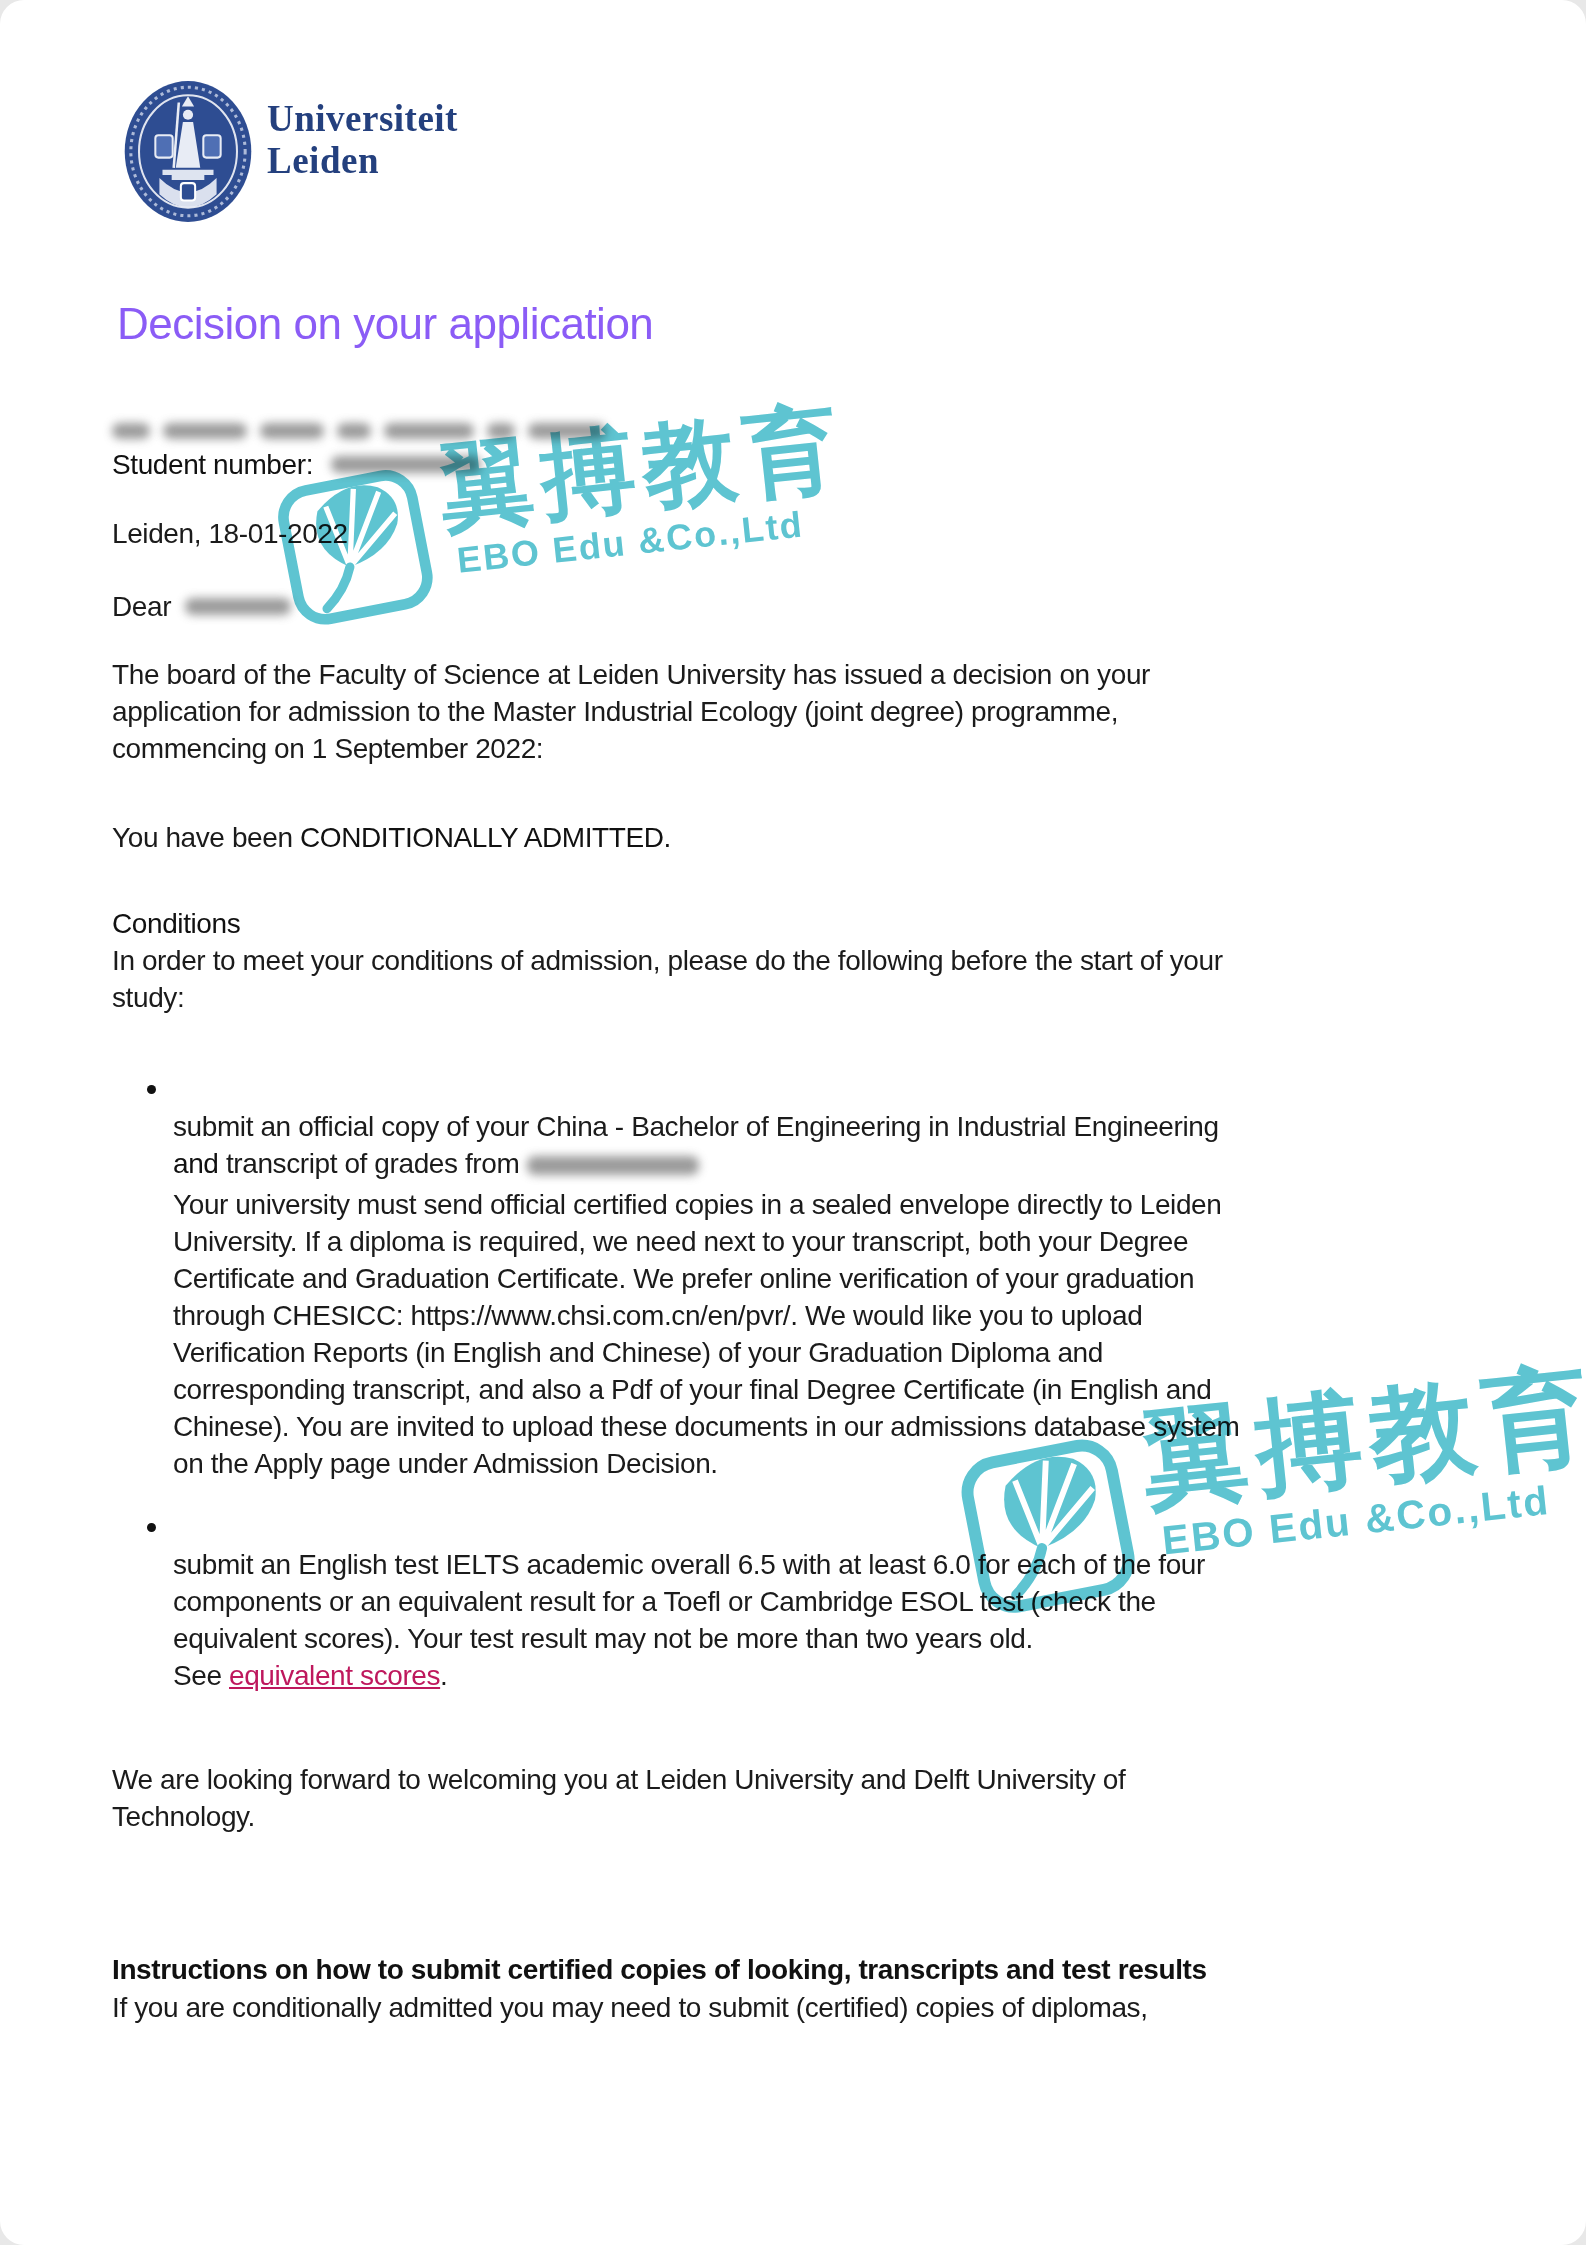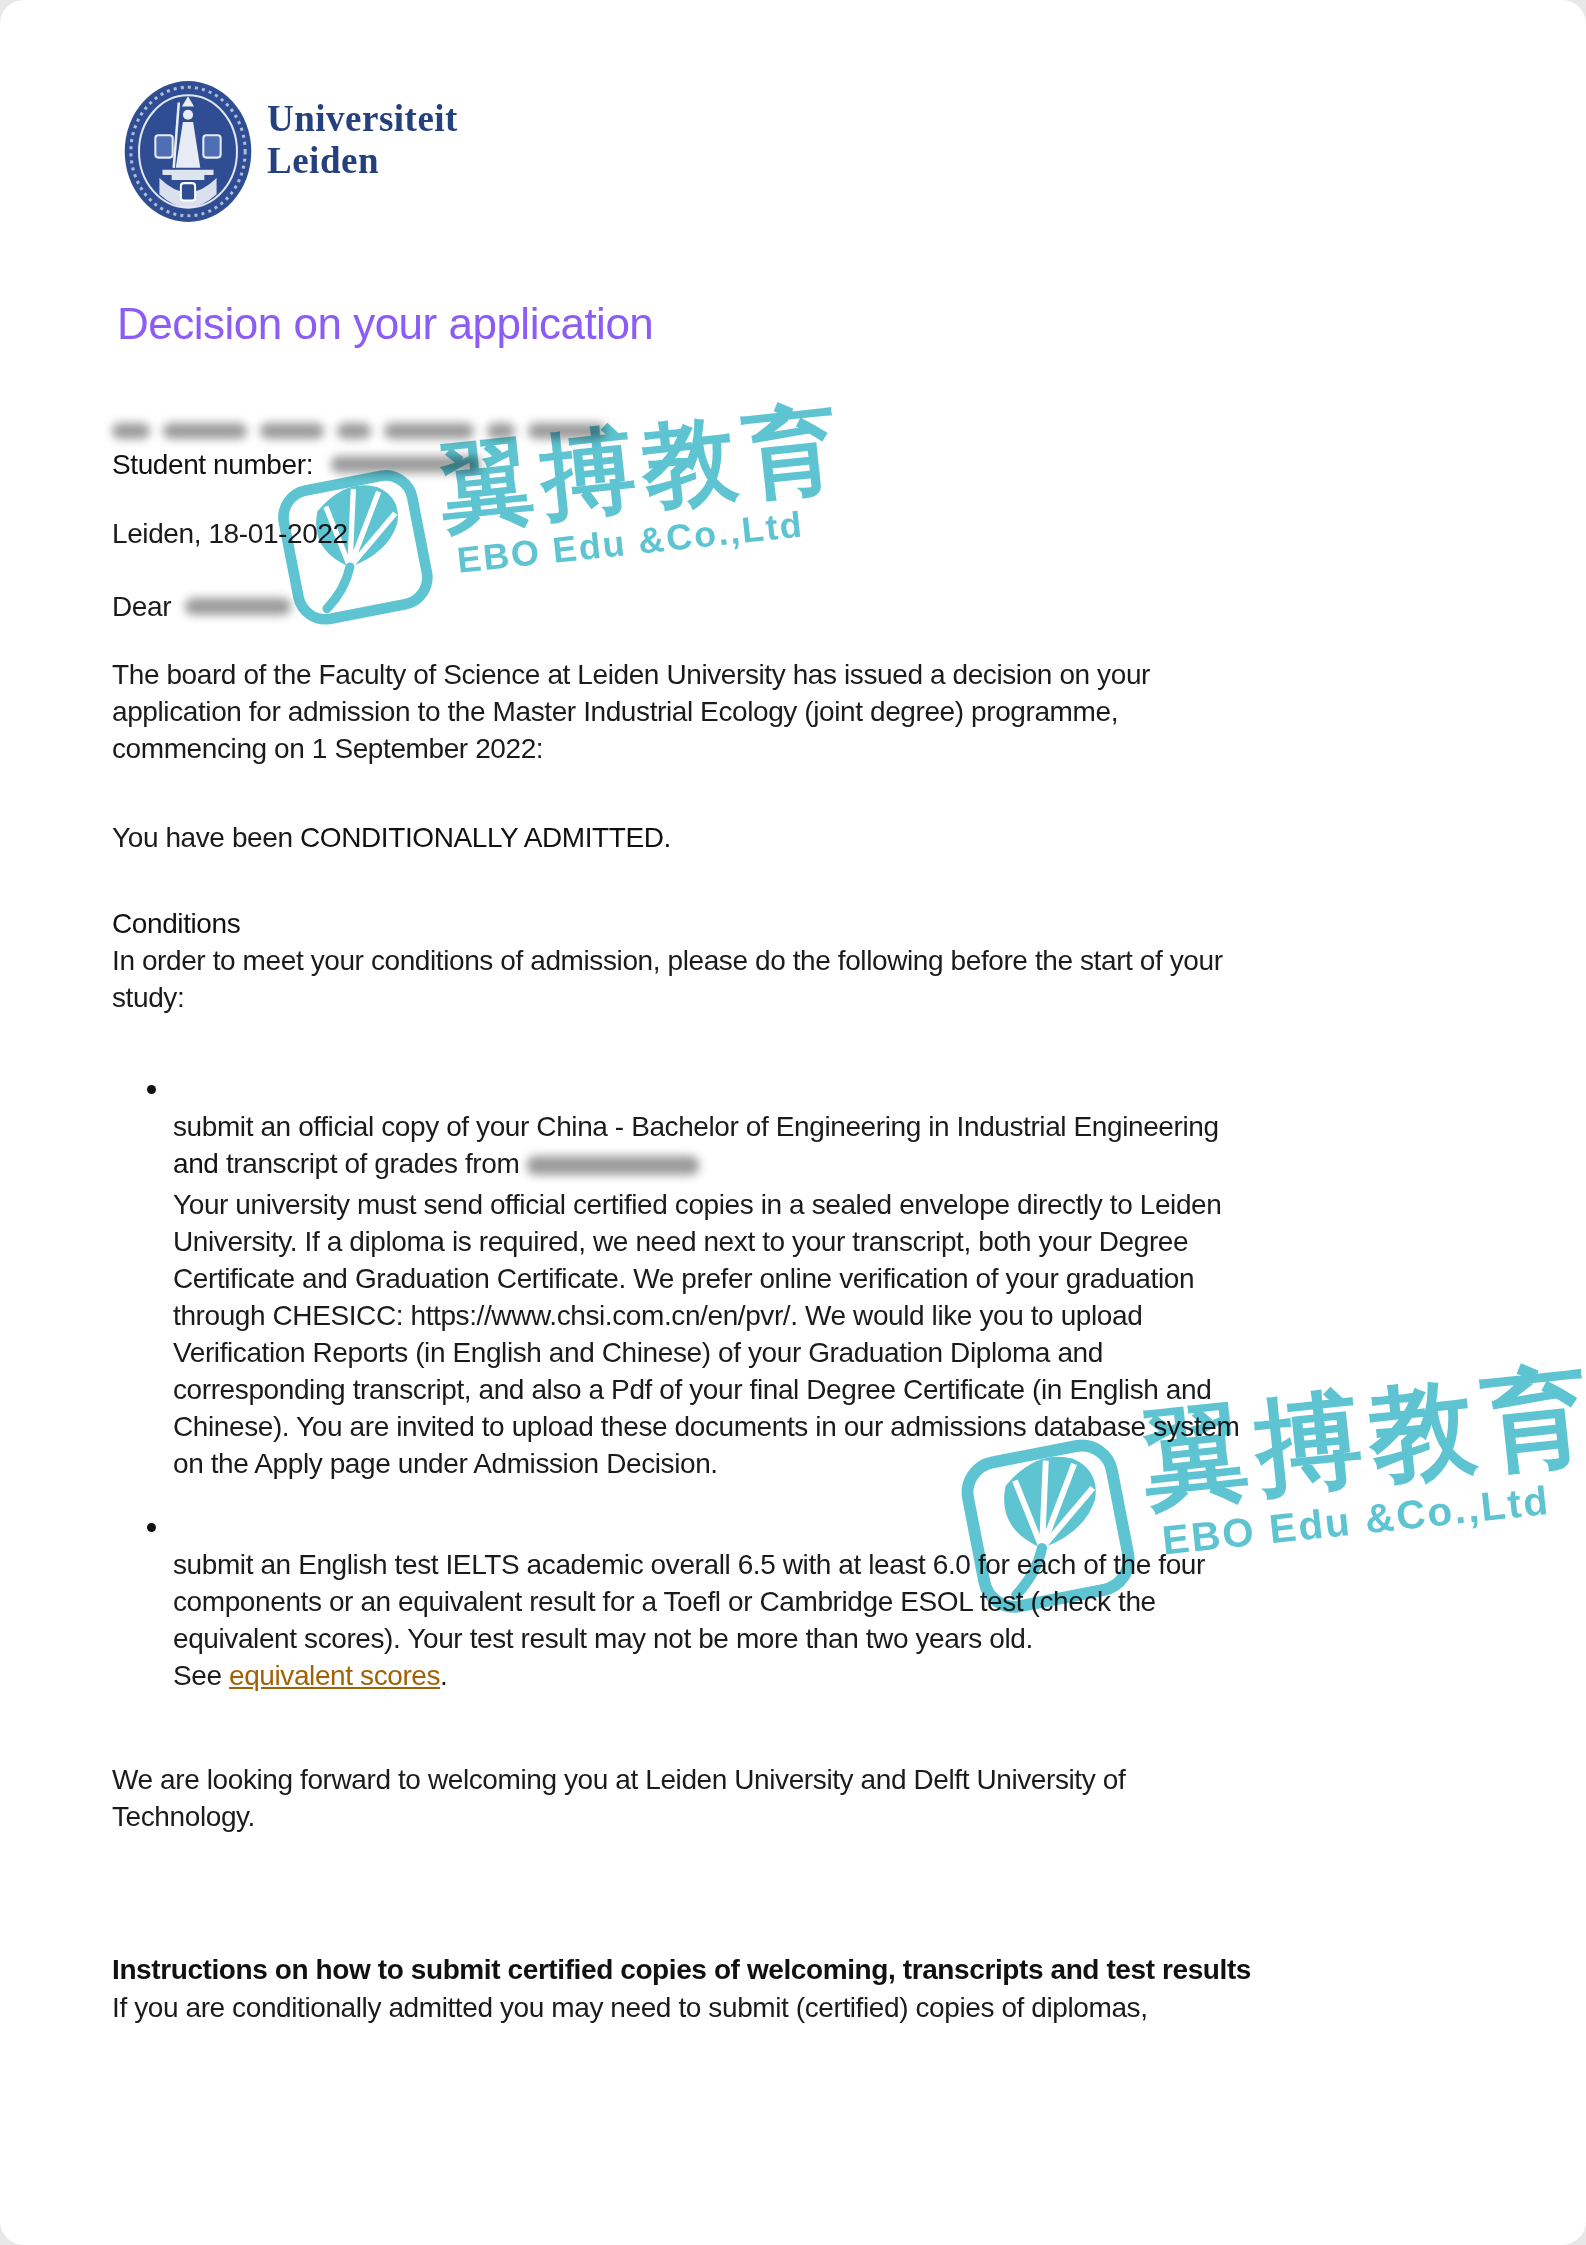--- a/index.html
+++ b/index.html
@@ -38,21 +38,21 @@
   .cond-intro{left:112px;top:942px;}
   .bullet{left:173px;}
   .bullet .dot{
     position:absolute;left:-26px;top:14px;width:9px;height:9px;border-radius:50%;
     background:#111;
   }
   .bullet1{top:1071px;}
   .detail{left:173px;top:1186px;}
   .bullet2{top:1509px;}
   .seeline{white-space:normal;}
-  .link{color:#a16207;text-decoration:underline;}
+  .link{color:#be185d;text-decoration:underline;}
   .closing{left:112px;top:1761px;}
   .instr-h{left:112px;top:1951px;font-weight:700;color:#111;white-space:pre-line;}
   .instr-t{left:112px;top:1989px;}
   
   .stamp{
     display:flex;color:#47bccb;mix-blend-mode:multiply;opacity:.88;
     transform-origin:left top;pointer-events:none;
   }
   .stamp1{left:266px;top:424px;transform:rotate(-6deg);}
   .stamp2{left:948px;top:1388px;transform:rotate(-6deg) scale(1.12);}
@@ -145,21 +145,21 @@
   <div class="abs bullet bullet2 bodytxt">
     <span class="dot"></span><span>submit an English test IELTS academic overall 6.5 with at least 6.0 for each of the four
 components or an equivalent result for a Toefl or Cambridge ESOL test (check the
 equivalent scores). Your test result may not be more than two years old.</span>
     <div class="seeline"><span>See </span><a href="#" class="link">equivalent scores</a><span>.</span></div>
   </div>
 
   <div class="abs closing bodytxt">We are looking forward to welcoming you at Leiden University and Delft University of
 Technology.</div>
 
-  <div class="abs instr-h bodytxt instr-h">Instructions on how to submit certified copies of welcoming, transcripts and test results</div>
+  <div class="abs instr-h bodytxt instr-h">Instructions on how to submit certified copies of looking, transcripts and test results</div>
   <div class="abs instr-t bodytxt">If you are conditionally admitted you may need to submit (certified) copies of diplomas,</div>
 
   <div class="abs stamp stamp1">
     <svg class="gicon" viewBox="0 0 100 100" xmlns="http://www.w3.org/2000/svg">
       <rect x="7" y="7" width="86" height="86" rx="18" fill="none" stroke="currentColor" stroke-width="7"></rect>
       <path d="M44 62 Q20 46 30 22 Q52 4 72 14 Q86 24 80 40 Q70 58 44 62 Z" fill="currentColor"></path>
       <path d="M44 62 L36 20 M44 62 L56 12 M44 62 L72 17 M44 62 L80 33" stroke="#ffffff" stroke-width="3.5" fill="none"></path>
       <path d="M44 62 Q38 76 24 86" stroke="currentColor" stroke-width="6" fill="none" stroke-linecap="round"></path>
     </svg>
     <div class="tcol">

